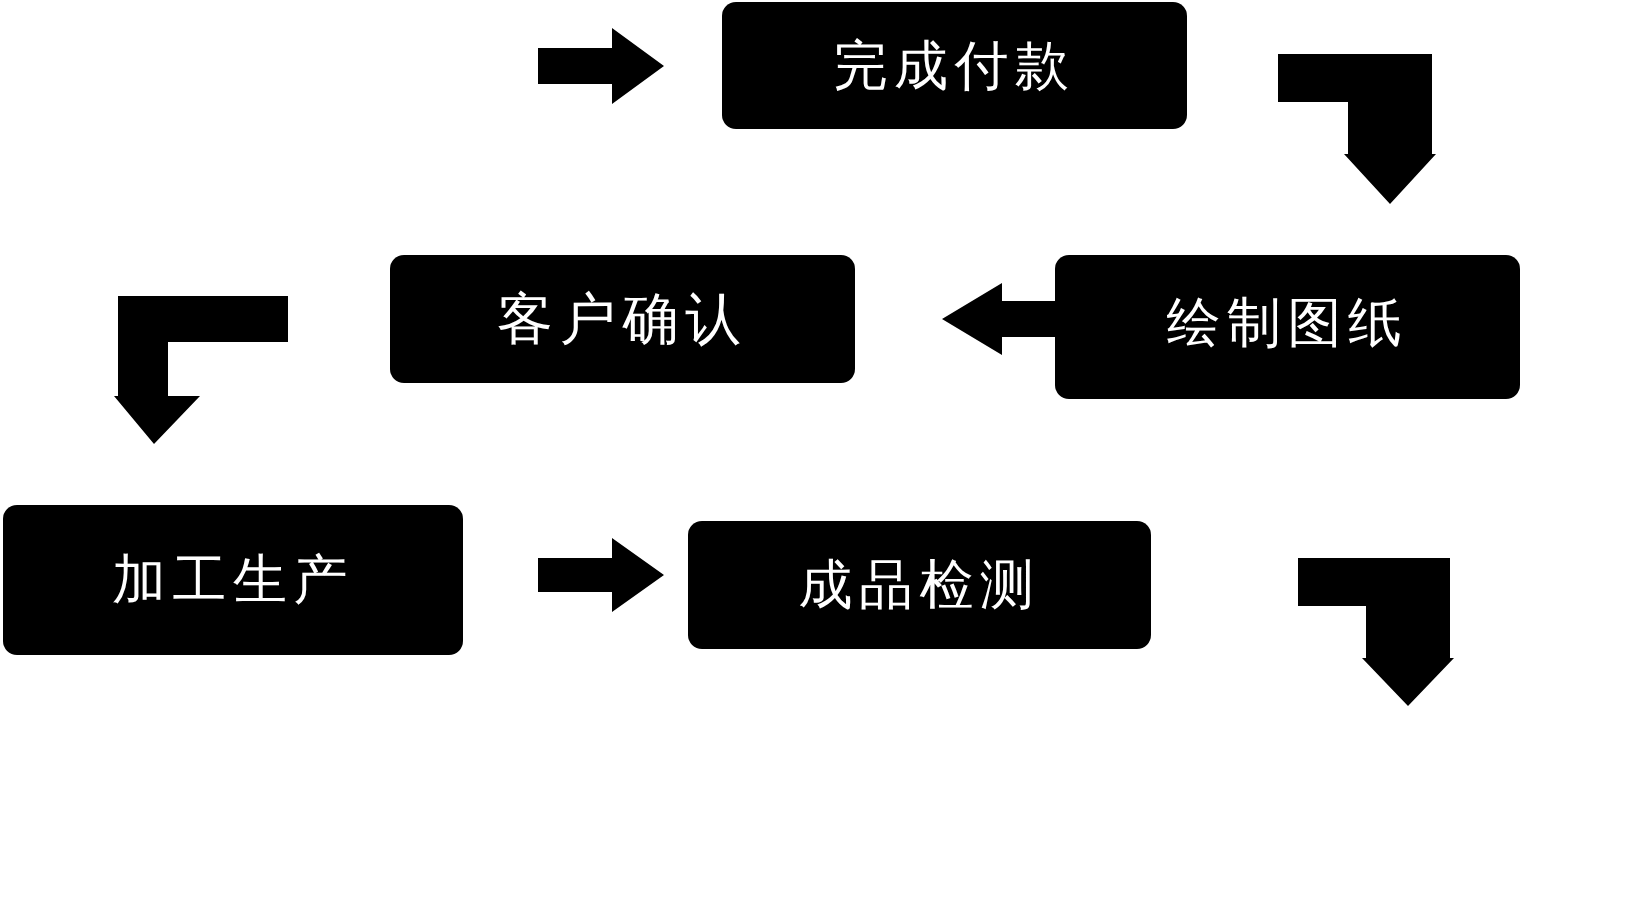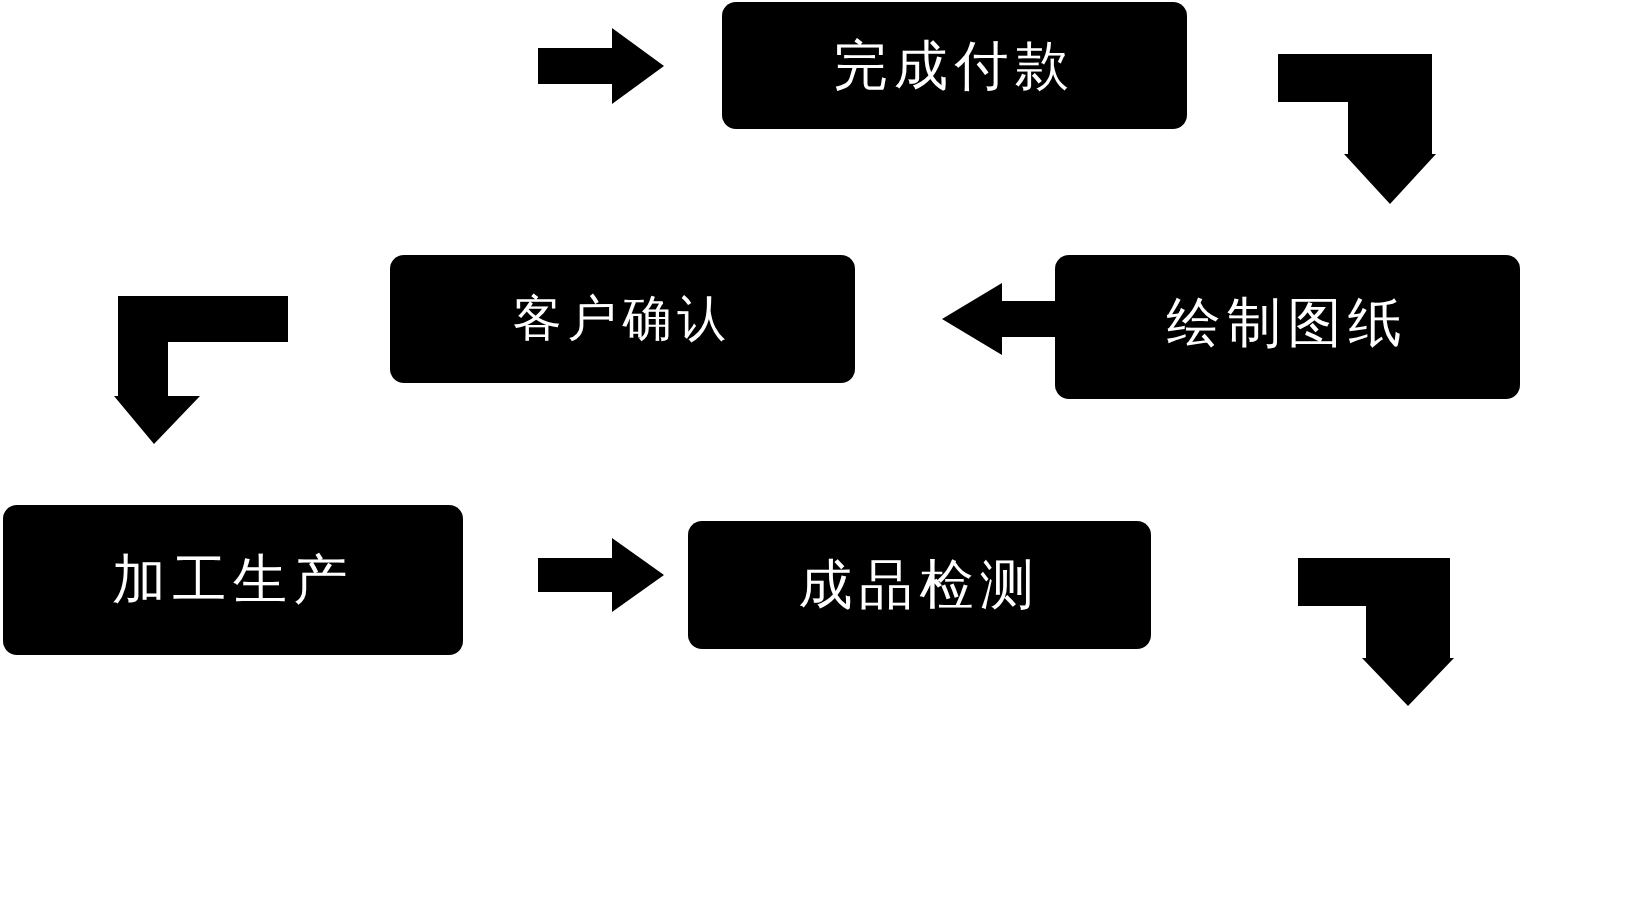--- a/index.html
+++ b/index.html
@@ -35,21 +35,21 @@
   }
   .node .label {
     display: block;
     padding: 0 10px;
     white-space: nowrap;
   }
   
   .n-sample   { left:2px;    top:2px;   width:462px; height:130px; font-size:55px; letter-spacing:0.01em; }
   .n-sample .label { padding:0 8px; }
   .n-payment  { left:710px;  top:2px;   width:465px; height:127px; font-size:54px;margin-left:12px; }
-  .n-confirm  { left:390px;  top:255px; width:465px; height:128px; font-size:49px; }
+  .n-confirm  { left:390px;  top:255px; width:465px; height:128px; font-size:56px; }
   .n-drawing  { left:1055px; top:255px; width:465px; height:144px; font-size:54px;font-family:Liberation Mono, monospace; }
   .n-produce  { left:3px;    top:505px; width:460px; height:150px; font-size:54px; }
   .n-inspect  { left:688px;  top:521px; width:463px; height:128px; font-size:54px; }
   .n-ship     { left:1105px; top:750px; width:465px; height:130px; font-size:54px; }
 
   .arrow {
     position: absolute;
     display: block;
   }
   .arrow svg { display: block; }

